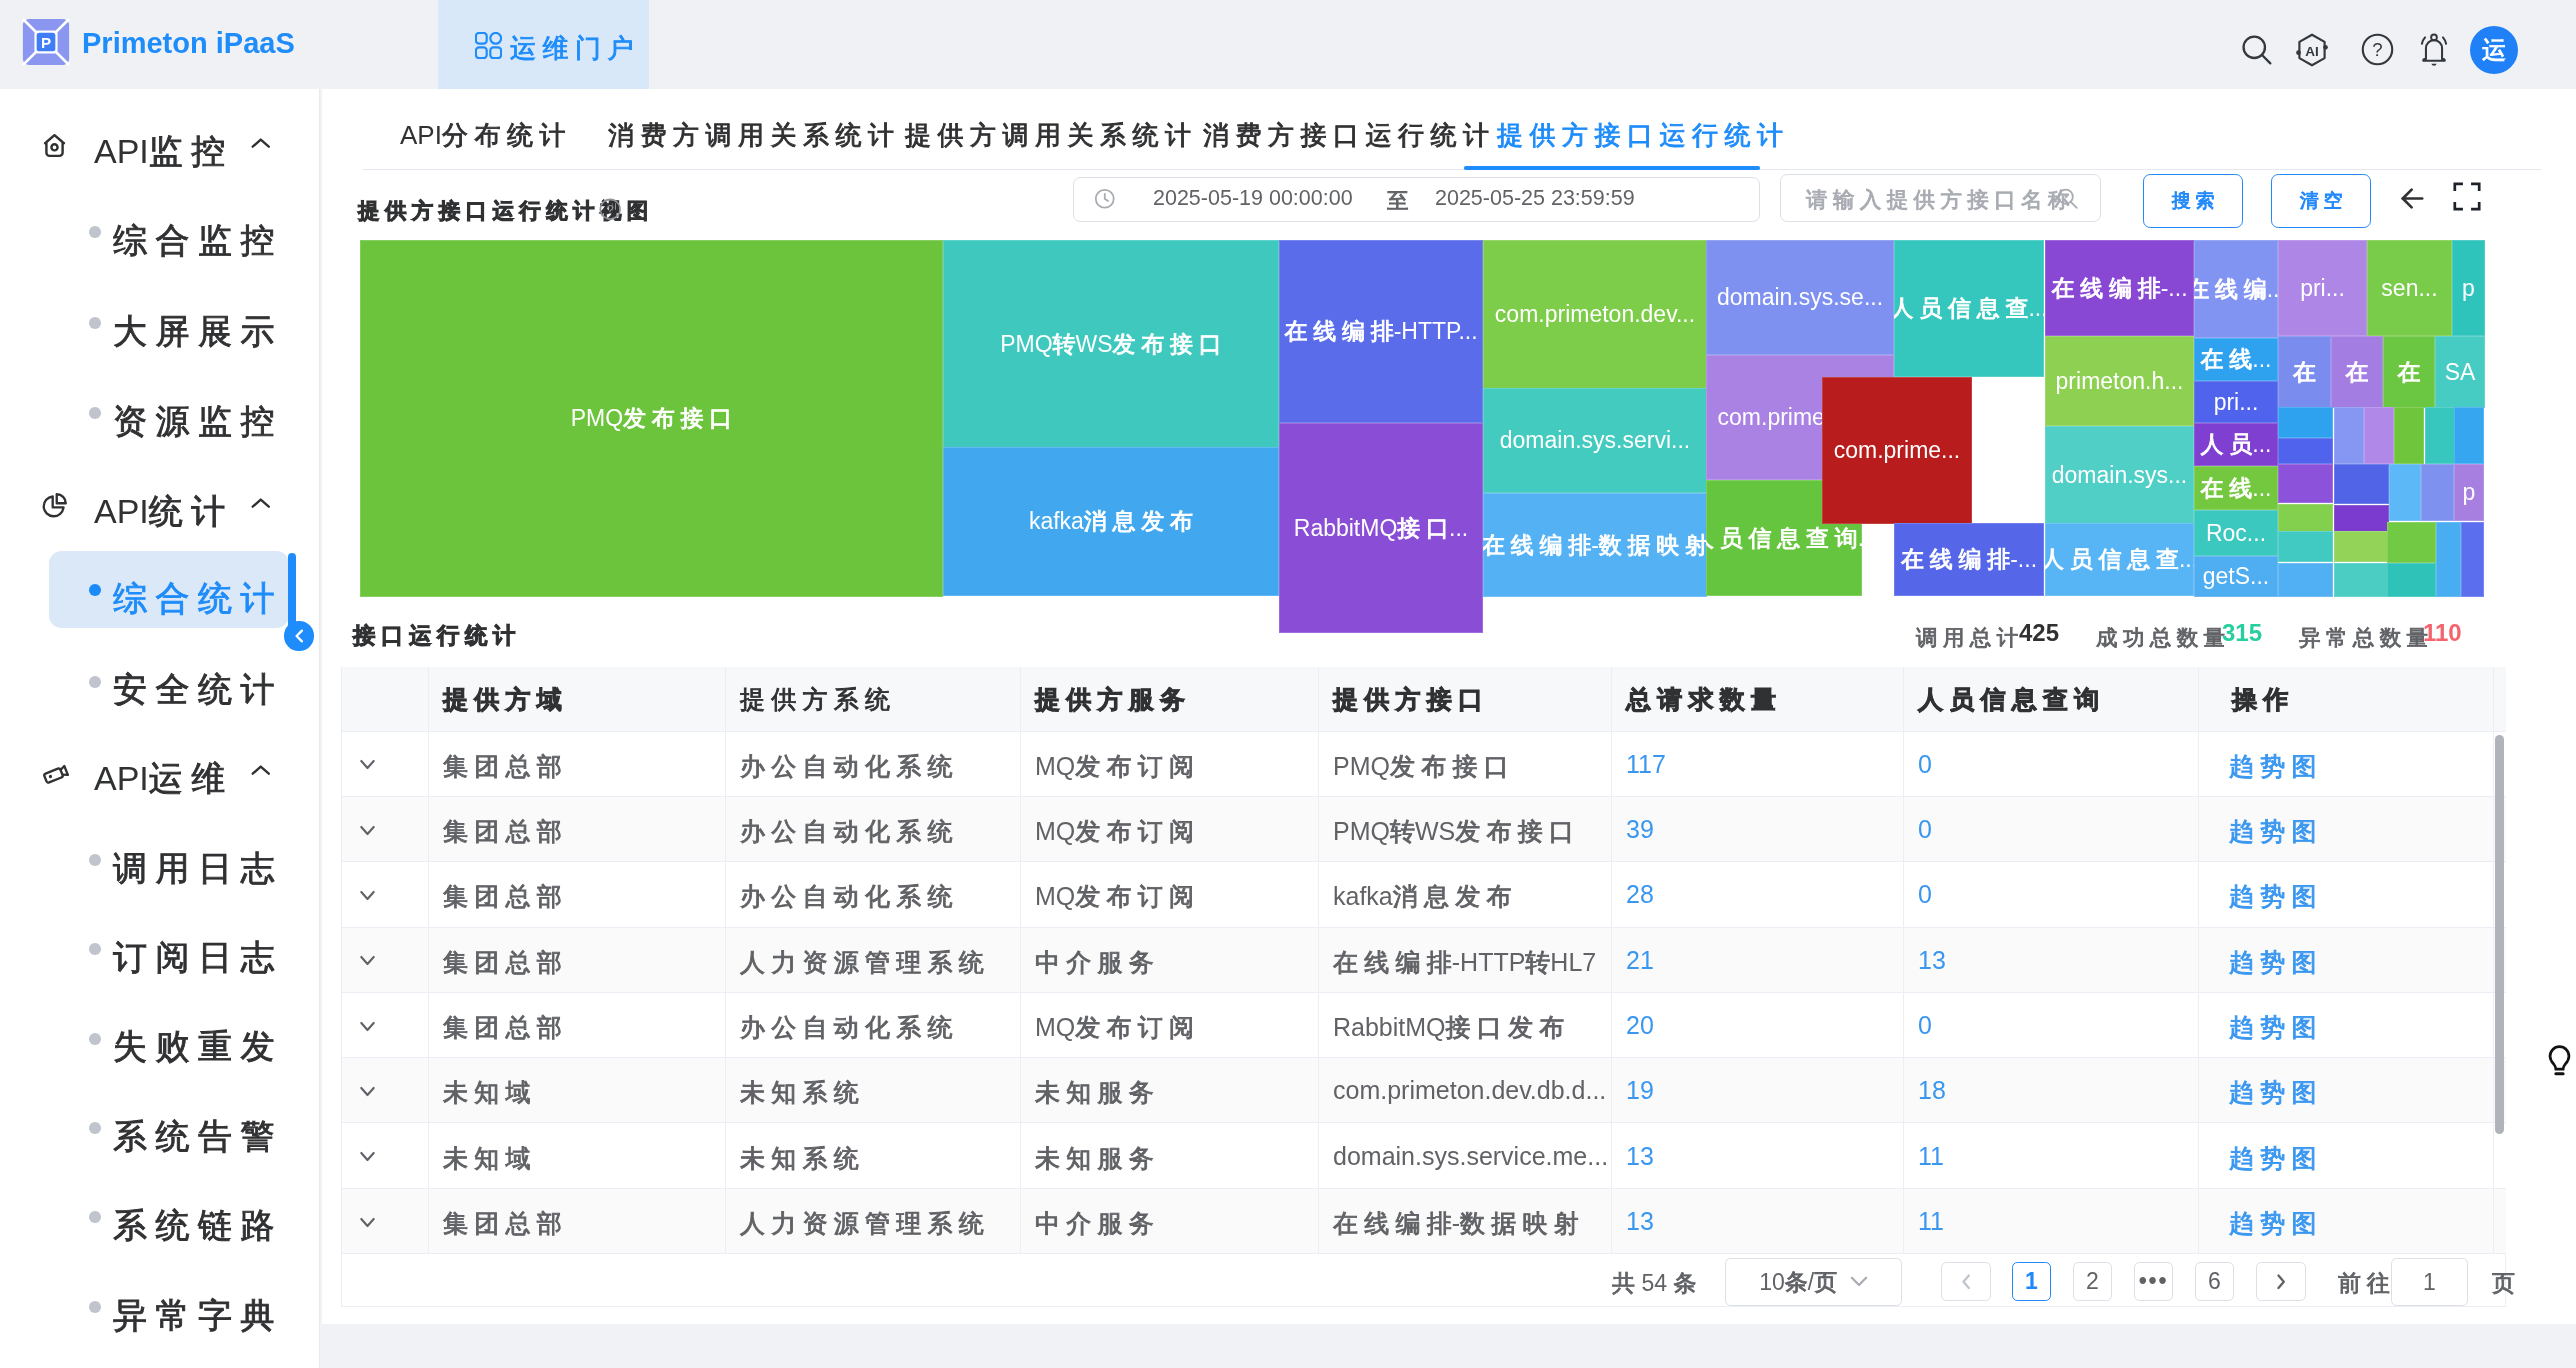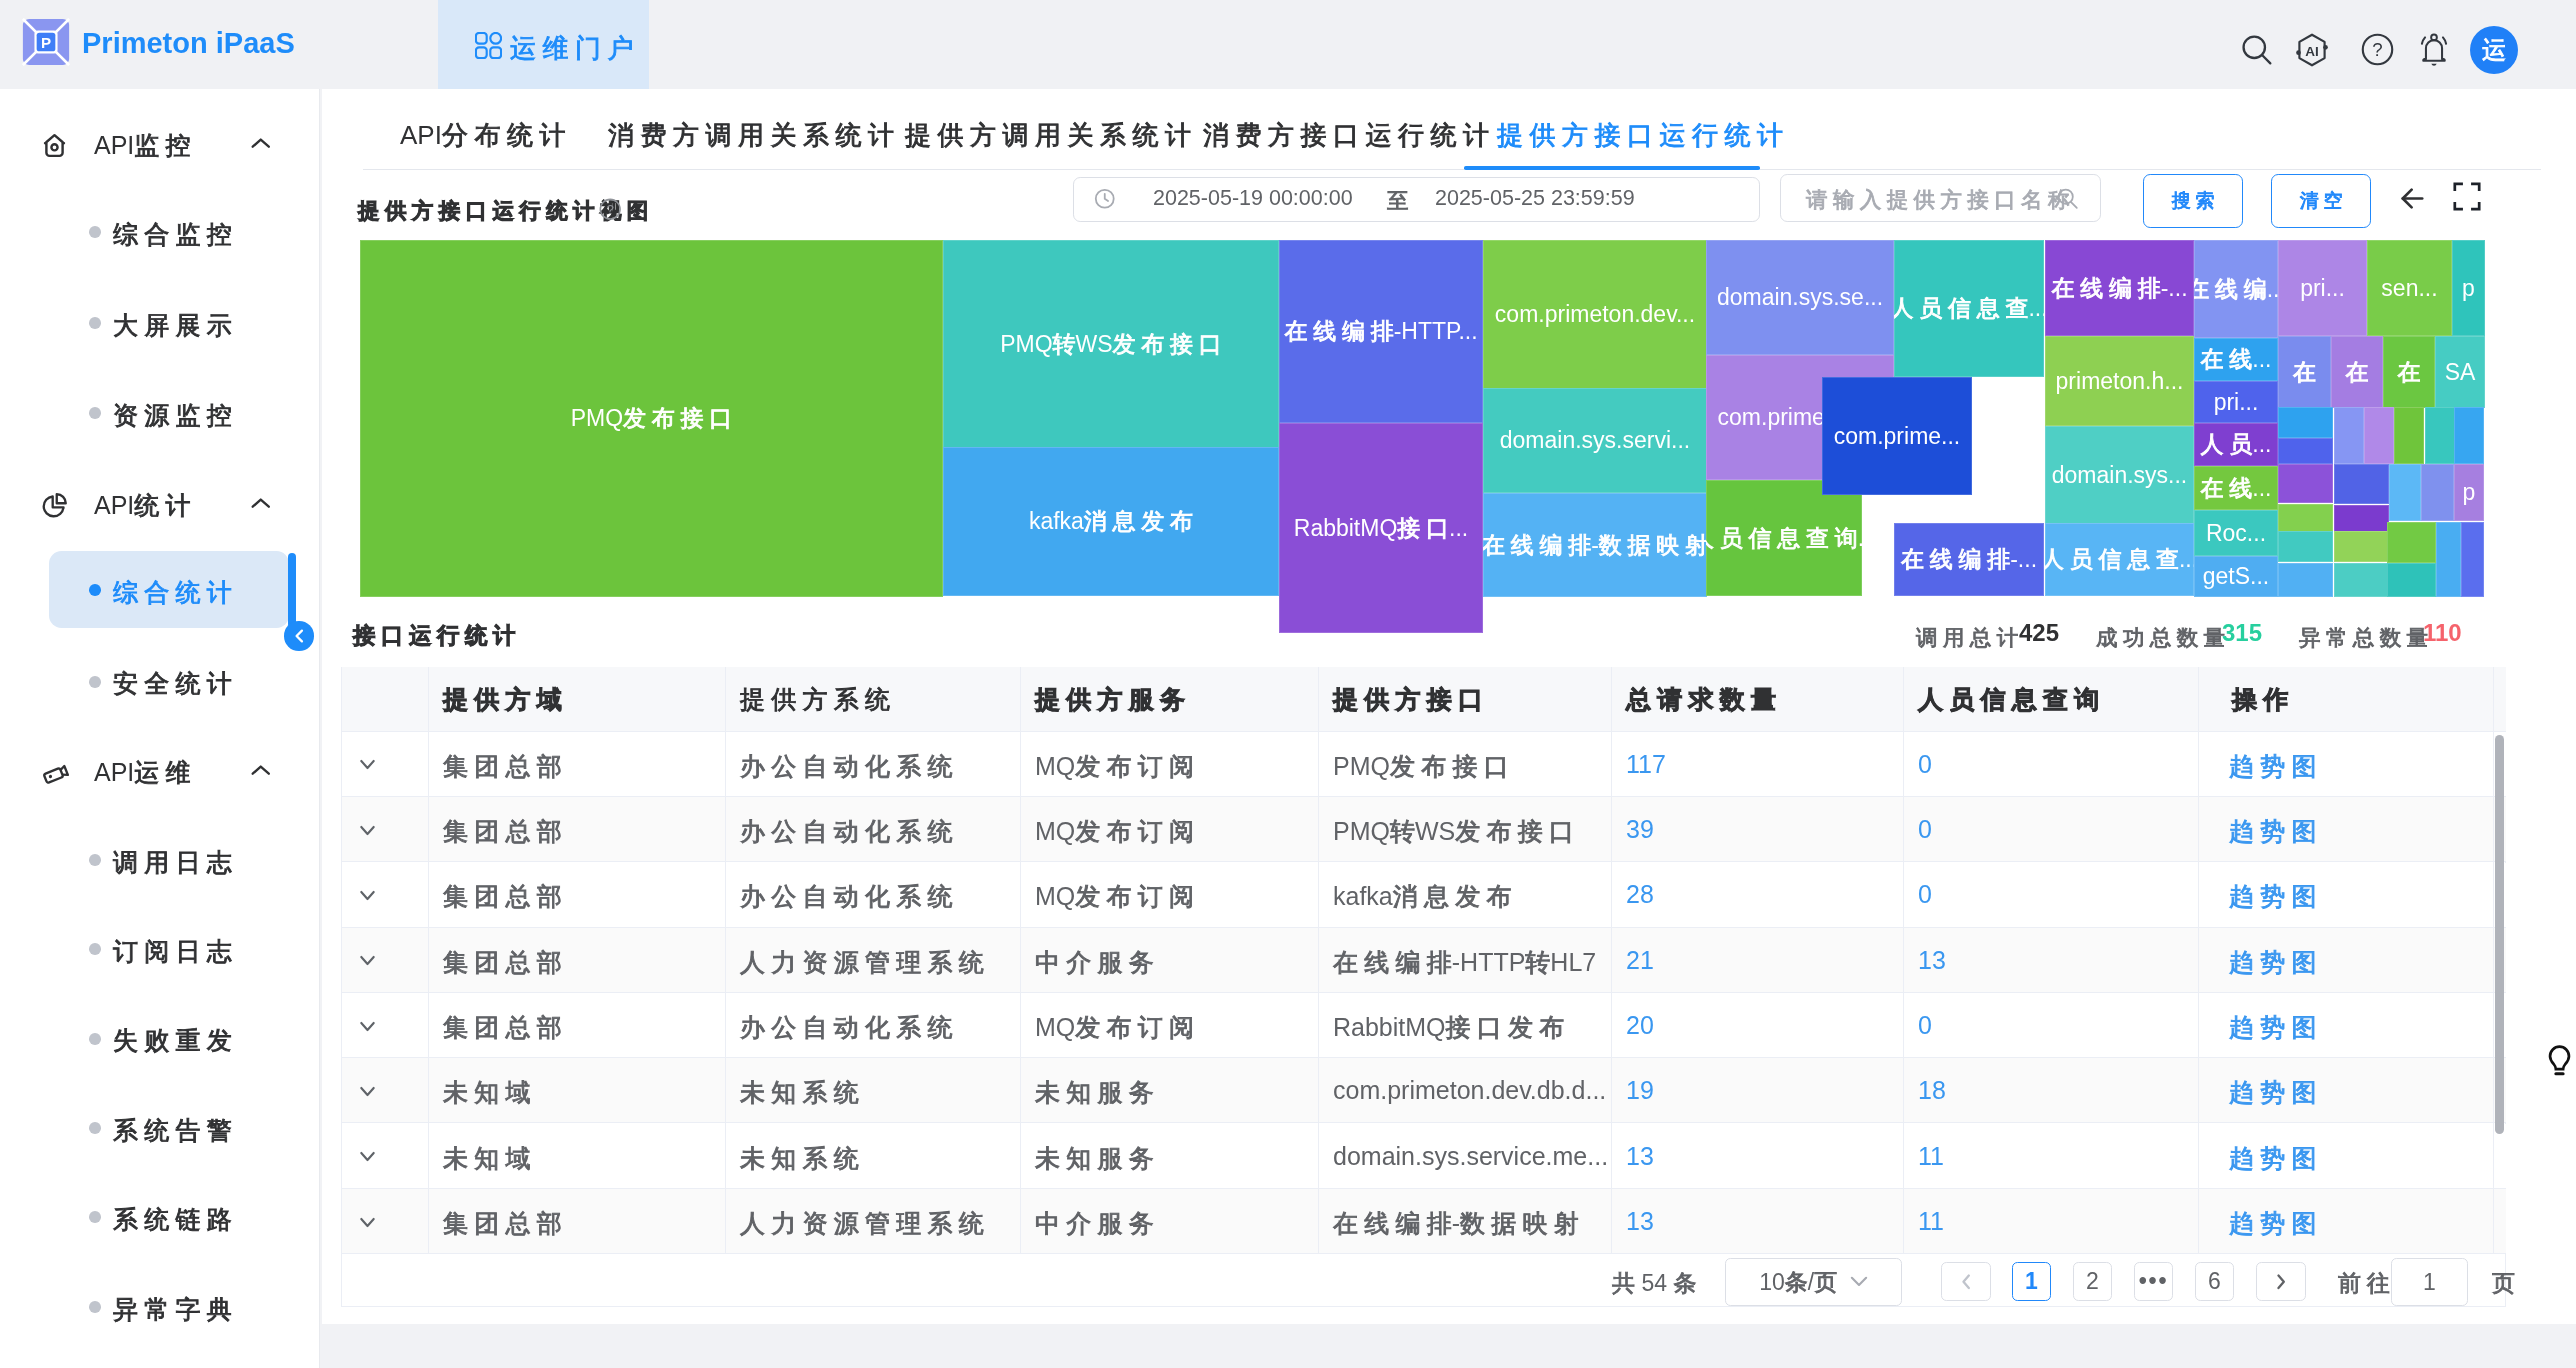--- a/index.html
+++ b/index.html
@@ -1,21 +1,21 @@
 <!DOCTYPE html>
 <html style="font-size:14.3px"><head><meta charset="utf-8">
 <style>
 *{margin:0;padding:0;box-sizing:border-box}
 html,body{width:2576px;height:1368px;overflow:hidden}
 body{font-family:"Liberation Sans",sans-serif;background:#f1f2f5;color:#303133;position:relative}
 .a{position:absolute}
 .c{letter-spacing:.25em;margin-right:-.25em;-webkit-text-stroke:0.9px currentColor}
 .cell{position:absolute;display:flex;align-items:center;justify-content:center;color:#fff;font-size:23px;overflow:hidden;white-space:nowrap;box-shadow:inset 0 0 0 0.9px rgba(255,255,255,.18)}
 .tabtx{position:absolute;font-size:26px;color:#303133;white-space:nowrap}
-.mi{position:absolute;font-size:25px;color:#303133;white-space:nowrap}
+.mi{position:absolute;font-size:34px;color:#303133;white-space:nowrap}
 .dot{position:absolute;width:11.6px;height:11.6px;border-radius:50%;background:#c0c4cc}
 .hbtn{position:absolute;border-radius:7.2px;border:1.8px solid #2188fa;color:#2188fa;font-size:19px;display:flex;align-items:center;justify-content:center;background:#fff}
 .pgb{position:absolute;height:39px;border:1.8px solid #dcdfe6;border-radius:5.4px;background:#fff;color:#606266;font-size:23px;display:flex;align-items:center;justify-content:center}
 </style></head><body>
 
 <div class="a" style="left:322px;top:89px;width:2254px;height:1235px;background:#fff"></div>
 <div class="a" style="left:0;top:0;width:2576px;height:89px;background:#f0f1f4"></div>
 <div class="a" style="left:438px;top:0;width:211px;height:89px;background:#d9e8f9"></div>
 <div class="a" style="left:21.5px;top:18px;width:48px;height:48px">
 <svg width="48" height="48" viewBox="0 0 54 54">
@@ -159,21 +159,21 @@
 <div class="cell" style="left:943px;top:447px;width:336px;height:149px;background:#41a8f0">kafka<span class="c">消息发布</span></div>
 <div class="cell" style="left:1279px;top:240px;width:204px;height:183px;background:#5a6cea"><span class="c">在线编排</span>-HTTP...</div>
 <div class="cell" style="left:1279px;top:423px;width:204px;height:210px;background:#8a4ed6">RabbitMQ<span class="c">接口</span>...</div>
 <div class="cell" style="left:1483px;top:240px;width:224px;height:149px;background:#7ecd4a">com.primeton.dev...</div>
 <div class="cell" style="left:1483px;top:388px;width:224px;height:105px;background:#44cbc0">domain.sys.servi...</div>
 <div class="cell" style="left:1483px;top:493px;width:224px;height:104px;background:#54b2f4"><span class="c">在线编排</span>-<span class="c">数据映射</span></div>
 <div class="cell" style="left:1706px;top:240px;width:188px;height:115px;background:#7e90f0">domain.sys.se...</div>
 <div class="cell" style="left:1706px;top:355px;width:188px;height:125px;background:#a982e4">com.primeton....</div>
 <div class="cell" style="left:1706px;top:480px;width:156px;height:116px;background:#66c53e"><span class="c">人员信息查询</span>...</div>
 <div class="cell" style="left:1894px;top:240px;width:150px;height:137px;background:#35c6bd"><span class="c">人员信息查</span>...</div>
-<div class="cell" style="left:1822px;top:377px;width:150px;height:118px;background:#1d4ed8">com.prime...</div>
+<div class="cell" style="left:1822px;top:377px;width:150px;height:147px;background:#b91c1c">com.prime...</div>
 <div class="cell" style="left:1894px;top:523px;width:150px;height:73px;background:#5566e8"><span class="c">在线编排</span>-...</div>
 <div class="cell" style="left:2045px;top:240px;width:149px;height:96px;background:#8848d4"><span class="c">在线编排</span>-...</div>
 <div class="cell" style="left:2045px;top:336px;width:149px;height:90px;background:#8ed052">primeton.h...</div>
 <div class="cell" style="left:2045px;top:426px;width:149px;height:98px;background:#4fcfc5">domain.sys...</div>
 <div class="cell" style="left:2045px;top:523px;width:149px;height:73px;background:#58b5f5"><span class="c">人员信息查</span>...</div>
 <div class="cell" style="left:2194px;top:240px;width:84px;height:98px;background:#8294f2"><span class="c">在线编</span>...</div>
 <div class="cell" style="left:2194px;top:338px;width:84px;height:43px;background:#2ea2ef"><span class="c">在线</span>...</div>
 <div class="cell" style="left:2194px;top:381px;width:84px;height:42px;background:#4f63ec">pri...</div>
 <div class="cell" style="left:2194px;top:423px;width:84px;height:43px;background:#7f3fd0"><span class="c">人员</span>...</div>
 <div class="cell" style="left:2194px;top:466px;width:84px;height:44px;background:#74c83f"><span class="c">在线</span>...</div>

